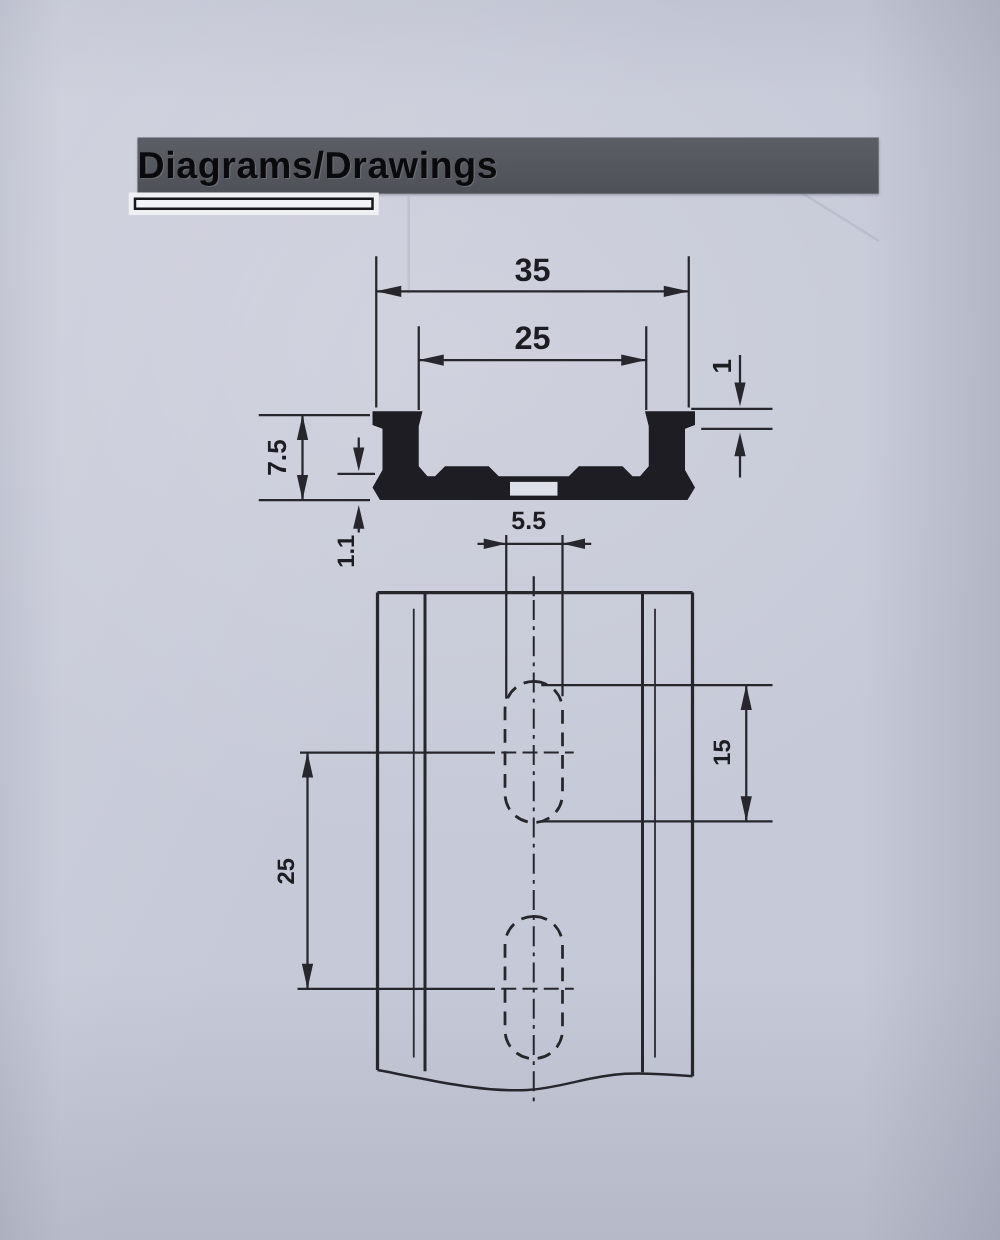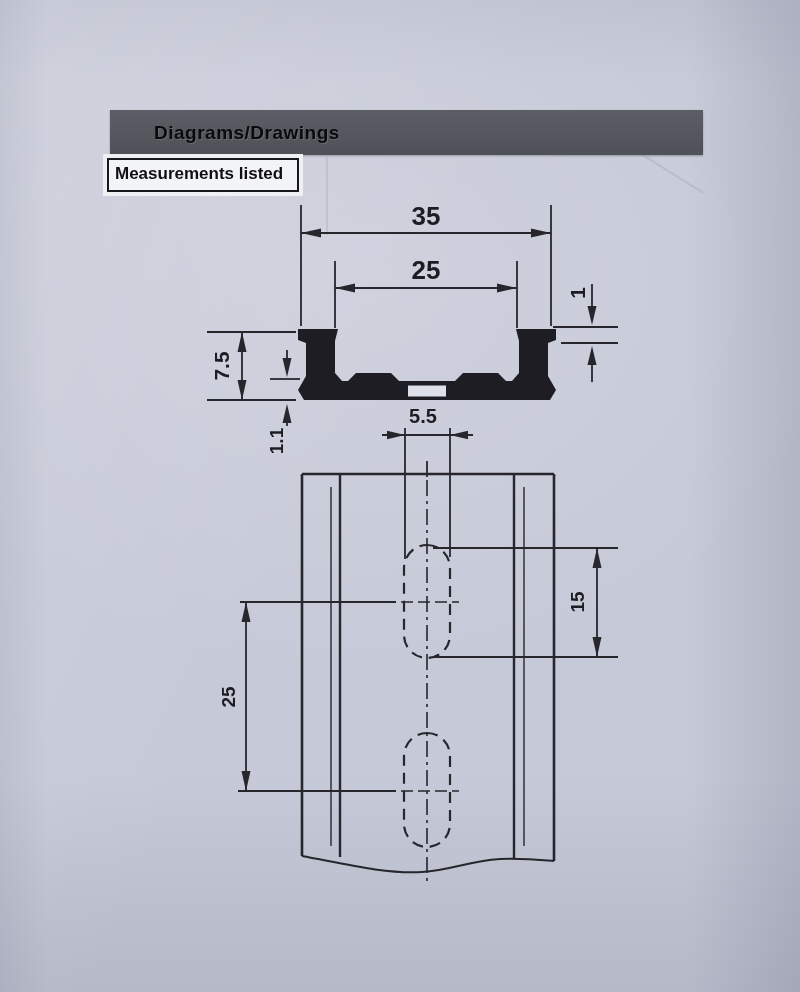--- a/index.html
+++ b/index.html
@@ -21,24 +21,22 @@
     position:absolute;pointer-events:none;background:rgba(60,66,90,0.10);
   }
   .crease.v{width:2px;}
   .header-bar{
     position:absolute;left:110px;top:110px;width:593px;height:45px;
     background:linear-gradient(#5c5e66,#4f5158);
     display:flex;align-items:center;
     box-shadow:0 1px 2px rgba(40,44,60,0.35);
   }
   .header-bar .title{
-    color:#0a0a0c;font-size:19px;font-weight:bold;letter-spacing:0.5px;
-    padding-left:16px;
+    color:#0a0a0c;font-size:30px;font-weight:bold;letter-spacing:0.5px;
     text-shadow:1px 1px 0 rgba(120,122,128,0.6);
-    margin-left:28px;
   }
   .note-box{
     position:absolute;left:107px;top:158px;width:176px;
     background:#f3f4f7;border:2px solid #17171c;
     box-shadow:0 0 0 4px #eef0f4;
     padding:2px 6px 4px 6px;
   }
   .note-box .note-line{
     font-size:17px;font-weight:bold;color:#101014;line-height:24px;white-space:nowrap;
   }
@@ -54,21 +52,20 @@
 
 <div class="paper-shade"></div>
 <div class="crease v" style="left:326px;top:157px;height:78px;"></div>
 <div class="crease" style="left:620px;top:168px;width:90px;height:2px;transform:rotate(32deg);"></div>
 
 <div class="header-bar">
   <span class="title">Diagrams/Drawings</span>
 </div>
 
 <div class="note-box">
-  <div class="note-line">Measurements listed</div>
 </div>
 
 <svg width="800" height="992" viewBox="0 0 800 992">
 
   <g>
 
     <g>
       <line class="ln" stroke-width="1.8" x1="301" y1="205" x2="301" y2="326"></line>
       <line class="ln" stroke-width="1.8" x1="551" y1="205" x2="551" y2="326"></line>
       <line class="ln" stroke-width="1.8" x1="301" y1="233" x2="551" y2="233"></line>

